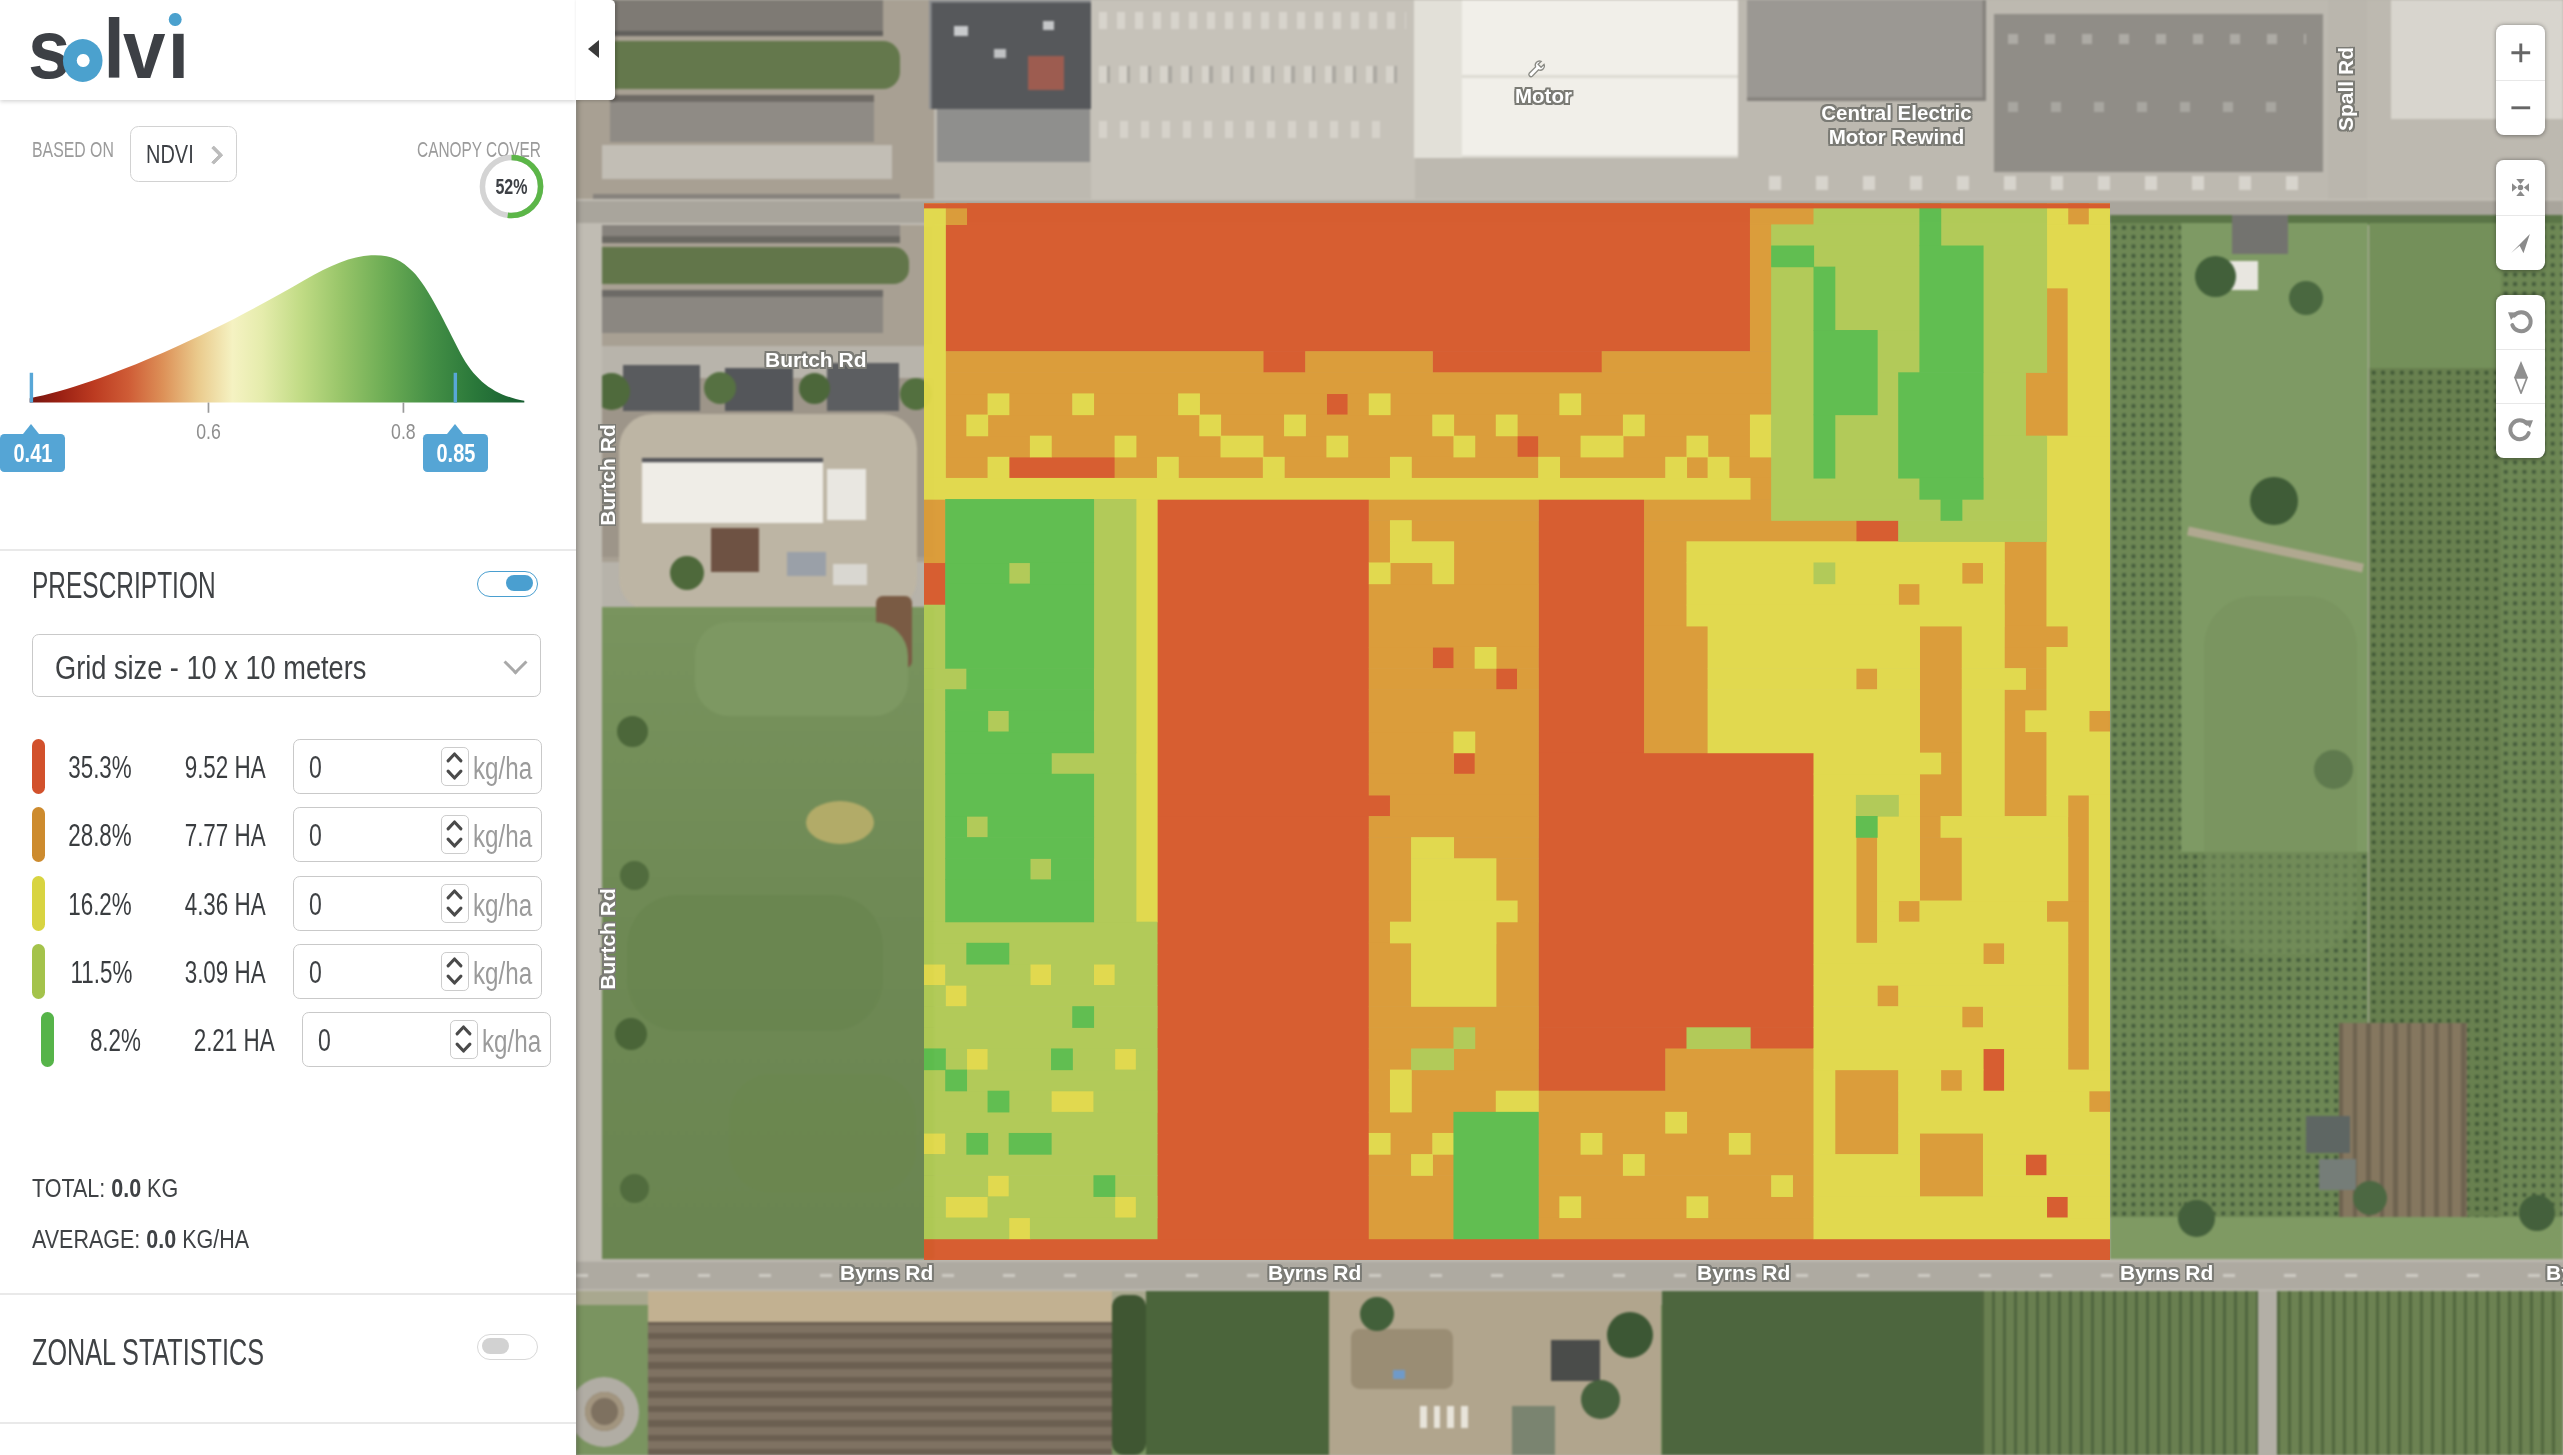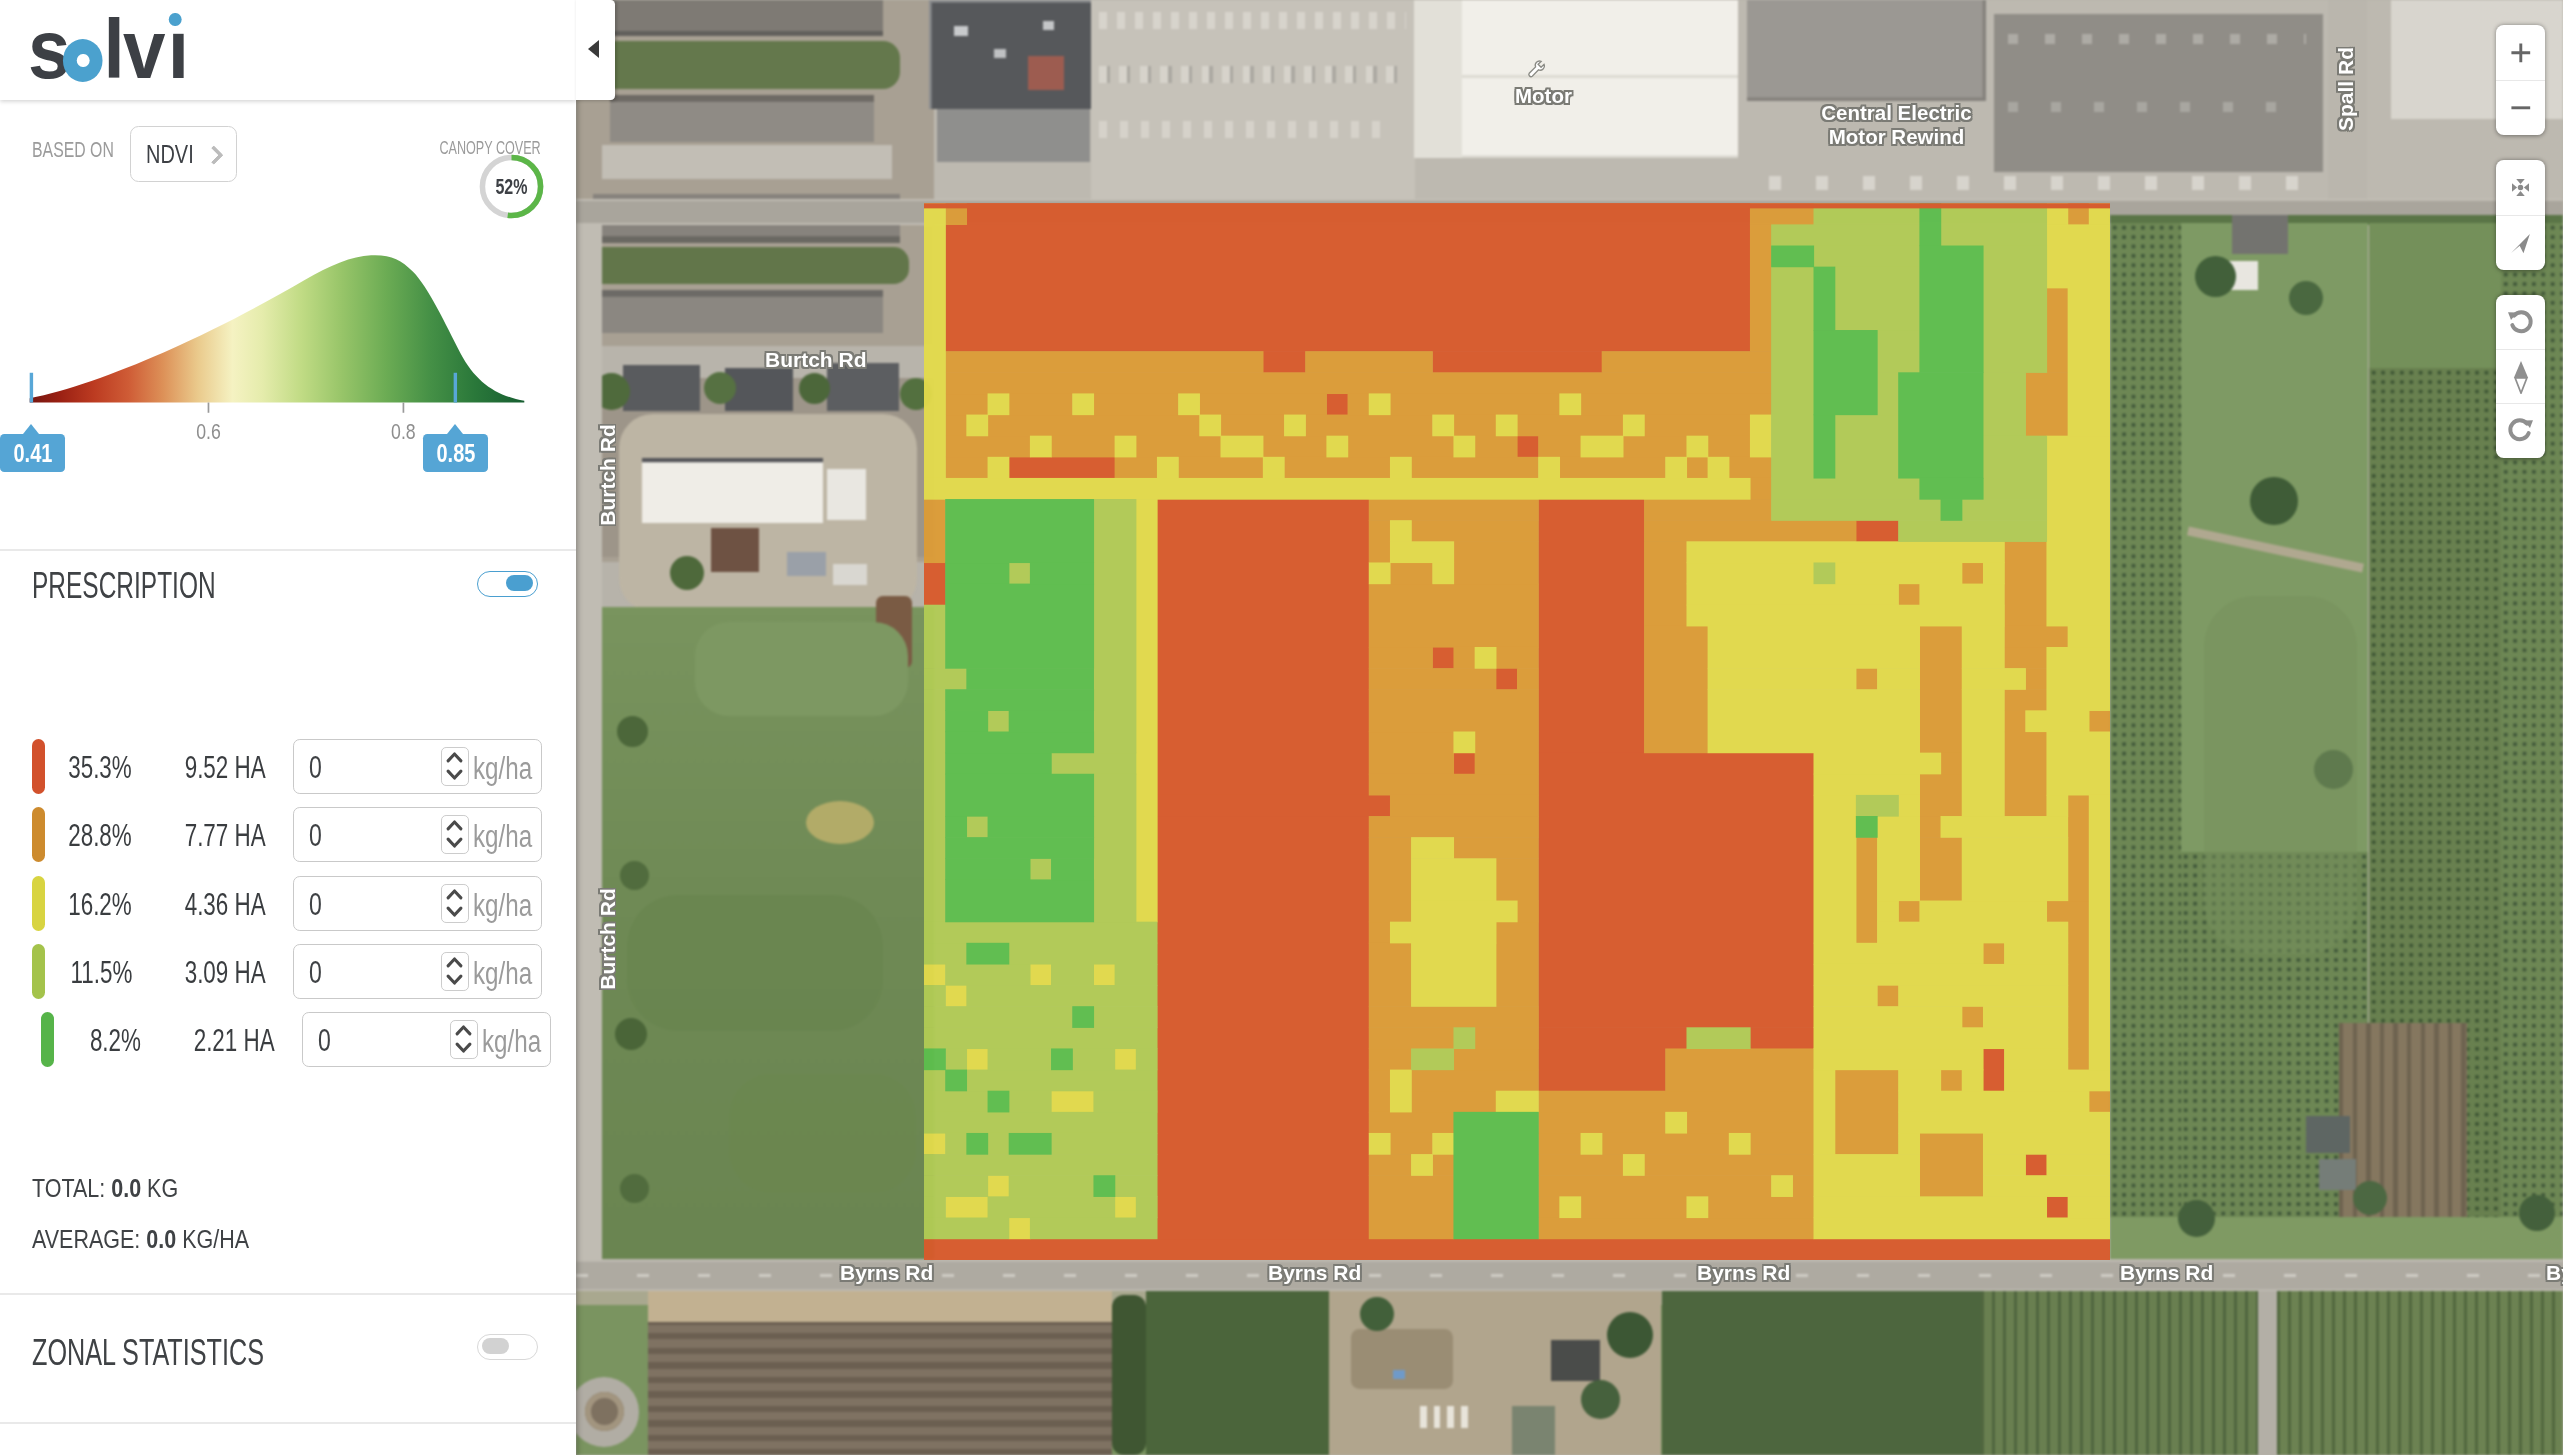--- a/index.html
+++ b/index.html
@@ -685,21 +685,21 @@
 
 <div class="abs" id="sidebar" style="left:0;top:0;width:576px;height:1455px;background:#fff;box-shadow:1.7px 0 5.1px rgba(0,0,0,.25);margin-top:15px;">
 
 <div class="abs" style="left:32px;top:124px;font-size:22px;color:#9b9b9b;line-height:1;"><span class="cx">BASED ON</span></div>
 
 <div class="abs" style="left:130px;top:111px;width:107px;height:56px;border:1.7px solid #d2d2d2;border-radius:8.5px;background:#fff;">
   <span class="abs" style="left:14.5px;top:14.5px;font-size:25.6px;color:#3d4045;line-height:1;"><span class="cx" style="transform:scaleX(.78);">NDVI</span></span>
   <span class="chev-right" style="position:absolute;left:76px;top:20.5px;"></span>
 </div>
 
-<div class="abs" style="left:285px;top:124px;width:256px;text-align:right;font-size:18px;color:#9b9b9b;line-height:1;"><span class="cxr">CANOPY COVER</span></div>
+<div class="abs" style="left:285px;top:124px;width:256px;text-align:right;font-size:22px;color:#9b9b9b;line-height:1;"><span class="cxr">CANOPY COVER</span></div>
 
 <svg class="abs" style="left:479px;top:139px;" width="65" height="65" viewBox="0 0 76 76">
   <circle cx="38" cy="38" r="34" fill="none" stroke="#d4d4d4" stroke-width="6.5"></circle>
   <circle cx="38" cy="38" r="34" fill="none" stroke="#5cb648" stroke-width="6.5" stroke-dasharray="111.1 102.5" stroke-dashoffset="0" transform="rotate(-90 38 38)"></circle>
   <text x="38" y="47" text-anchor="middle" font-size="25" font-weight="bold" fill="#3d4045" transform="translate(38 0) scale(.75 1) translate(-38 0)">52%</text>
 </svg>
 
 <svg class="abs" style="left:28px;top:230px;" width="498" height="230" viewBox="0 0 585 270">
   <defs>
     <linearGradient id="hg" x1="0" y1="0" x2="1" y2="0">
@@ -738,20 +738,24 @@
 <div class="abs" style="left:447px;top:409px;width:0;height:0;border-left:8.5px solid transparent;border-right:8.5px solid transparent;border-bottom:10.2px solid #55a5d5;"></div>
 
 <div class="sect-divider" style="top:534px;"></div>
 
 <div class="abs" style="left:32px;top:553px;font-size:36px;color:#3f4245;line-height:1;"><span class="cx" style="transform:scaleX(.68);">PRESCRIPTION</span></div>
 
 <div class="toggle" style="left:477px;top:556px;border:1.7px solid #4a9fd0;">
   <div class="knob" style="right:4.3px;background:#4a9fd0;"></div>
 </div>
 
+<div class="abs" style="left:32px;top:619px;width:509px;height:63px;border:1.7px solid #c9c9c9;border-radius:6.8px;background:#fff;">
+  <span class="abs" style="left:22px;top:14.5px;font-size:34px;color:#3f4245;line-height:1;"><span class="cx" style="transform:scaleX(.8);">Grid size - 10 x 10 meters</span></span>
+  <span class="chev-down" style="position:absolute;left:474px;top:19px;"></span>
+</div>
 
 <div class="abs" style="left:0;top:724px;width:576px;height:55px;">
   <div class="colorbar" style="background:#d2512c;"></div>
   <div class="pct"><span class="cxr">35.3%</span></div>
   <div class="ha"><span class="cxr">9.52 HA</span></div>
   <div class="row-input">
     <span class="zeroval"><span class="cx">0</span></span>
     <span class="spin"><svg width="25" height="36" viewBox="0 0 29 42">
               <path d="M7 15 L14.5 7 L22 15" fill="none" stroke="#4a4a4a" stroke-width="3.6" stroke-linecap="round" stroke-linejoin="round"></path>
               <path d="M7 27 L14.5 35 L22 27" fill="none" stroke="#4a4a4a" stroke-width="3.6" stroke-linecap="round" stroke-linejoin="round"></path>

